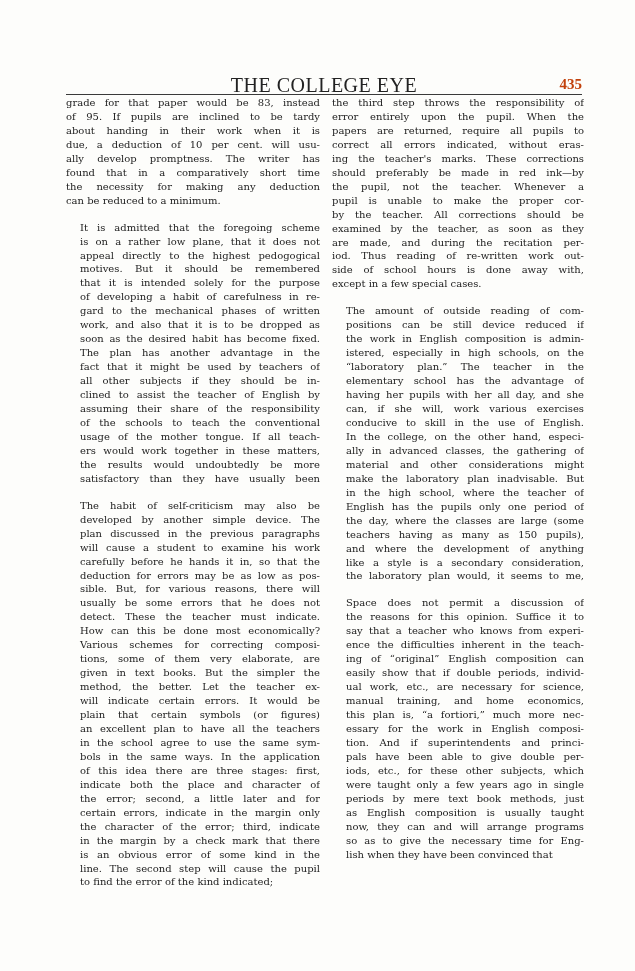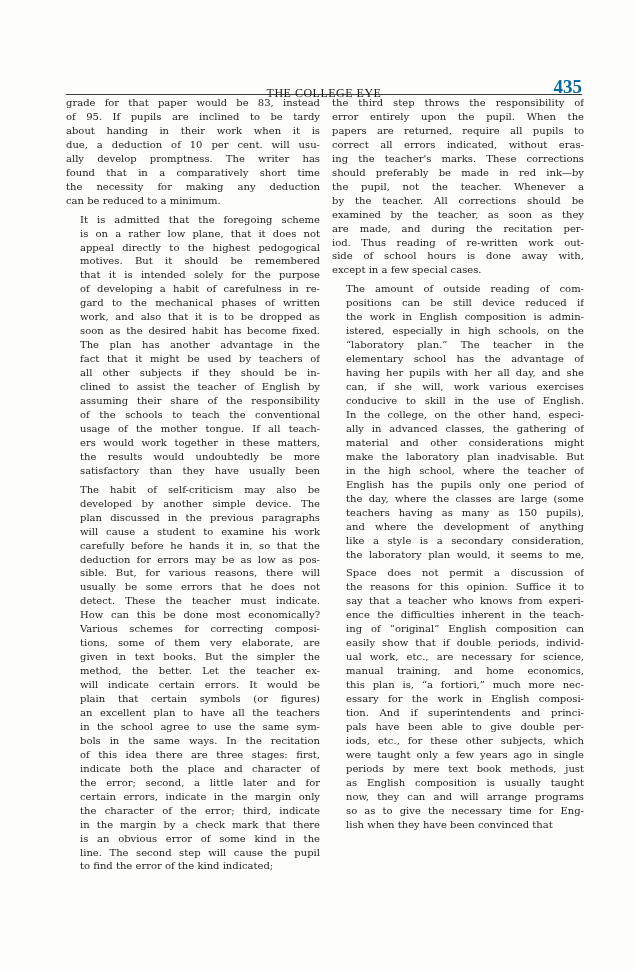--- a/index.html
+++ b/index.html
@@ -5,35 +5,35 @@
   html, body { margin: 0; padding: 0; }
   body {
     width: 635px; height: 971px; background: #fdfdfb; position: relative; overflow: hidden;
     font-family: "DejaVu Serif", "Liberation Serif", serif; color: #1e1e1e;
   }
   .header {
     position: absolute; left: 66px; top: 74px; width: 516px; height: 20px;
     border-bottom: 1.5px solid #3a3a3a;
   }
   .header .title {
-    position: absolute; left: 0; right: 0; top: 12px; text-align: center;
-    font-family: "Liberation Serif", serif; font-size: 12px; letter-spacing: 0.5px; color: #222;
+    position: absolute; left: 0; right: 0; top: 0; text-align: center;
+    font-family: "Liberation Serif", serif; font-size: 20px; letter-spacing: 0.5px; color: #222;
   }
   .header .pageno {
     position: absolute; right: 0; top: 2px; font-family: "Liberation Serif", serif;
-    font-size: 19px; font-weight: bold; color: #0369a1;
+    font-size: 15px; font-weight: bold; color: #c2410c;
   }
   .col {
     position: absolute; top: 96px; font-size: 10px; line-height: 13.95px;
     text-align: justify; color: #222;
   }
   .col.left { left: 66px; width: 254px; }
   .col.right { left: 332px; width: 252px; }
   .col p { margin: 0; text-indent: 0; }
-  .col p.indent { text-indent: 14px; margin-top: 5px; }
+  .col p.indent { text-indent: 14px; margin-top: 13px; }
   .line { display: block; text-align: justify; text-align-last: justify; white-space: nowrap; overflow: hidden; }
   .line.last { text-align-last: left; }
 </style>
 </head>
 <body>
 
 <div class="header">
   <span class="title">THE COLLEGE EYE</span>
   <span class="pageno">435</span>
 </div>
@@ -82,41 +82,42 @@
       <span class="line">detect.  These the teacher must indicate.</span>
       <span class="line">How can this be done most economically?</span>
       <span class="line">Various schemes for correcting composi-</span>
       <span class="line">tions, some of them very elaborate, are</span>
       <span class="line">given in text books.  But the simpler the</span>
       <span class="line">method, the better.  Let the teacher ex-</span>
       <span class="line">will indicate certain errors.  It would be</span>
       <span class="line">plain that certain symbols  (or  figures)</span>
       <span class="line">an excellent plan to have all the teachers</span>
       <span class="line">in the school agree to use the same sym-</span>
-      <span class="line">bols in the same ways.  In the recitation</span>
+      <span class="line">bols in the same ways.  In the application</span>
       <span class="line">of this idea there are three stages:  first,</span>
       <span class="line">indicate both the place and character of</span>
       <span class="line">the error; second, a little later and for</span>
       <span class="line">certain errors, indicate in the margin only</span>
       <span class="line">the character of the error; third, indicate</span>
       <span class="line">in the margin by a check mark that there</span>
       <span class="line">is an obvious error of some kind in the</span>
       <span class="line">line.  The second step will cause the pupil</span>
       <span class="line last">to find the error of the kind indicated;</span>
     </p>
   </div>
 <div class="col right">
     <p class="">
       <span class="line">the third step throws the responsibility of</span>
       <span class="line">error entirely upon the pupil.  When the</span>
       <span class="line">papers are returned, require all pupils to</span>
       <span class="line">correct all errors indicated, without eras-</span>
       <span class="line">ing the teacher's marks. These corrections</span>
       <span class="line">should preferably be made in red ink—by</span>
       <span class="line">the pupil, not the teacher.  Whenever a</span>
+      <span class="line">pupil is unable to make the proper cor-</span>
       <span class="line">by the teacher.  All corrections should be</span>
       <span class="line">examined by the teacher, as soon as they</span>
       <span class="line">are made, and during the recitation per-</span>
       <span class="line">iod. Thus reading of re-written work out-</span>
       <span class="line">side of school hours is done away with,</span>
       <span class="line last">except in a few special cases.</span>
     </p>
     <p class="indent">
       <span class="line">The amount of outside reading of com-</span>
       <span class="line">positions can be still device reduced if</span>

